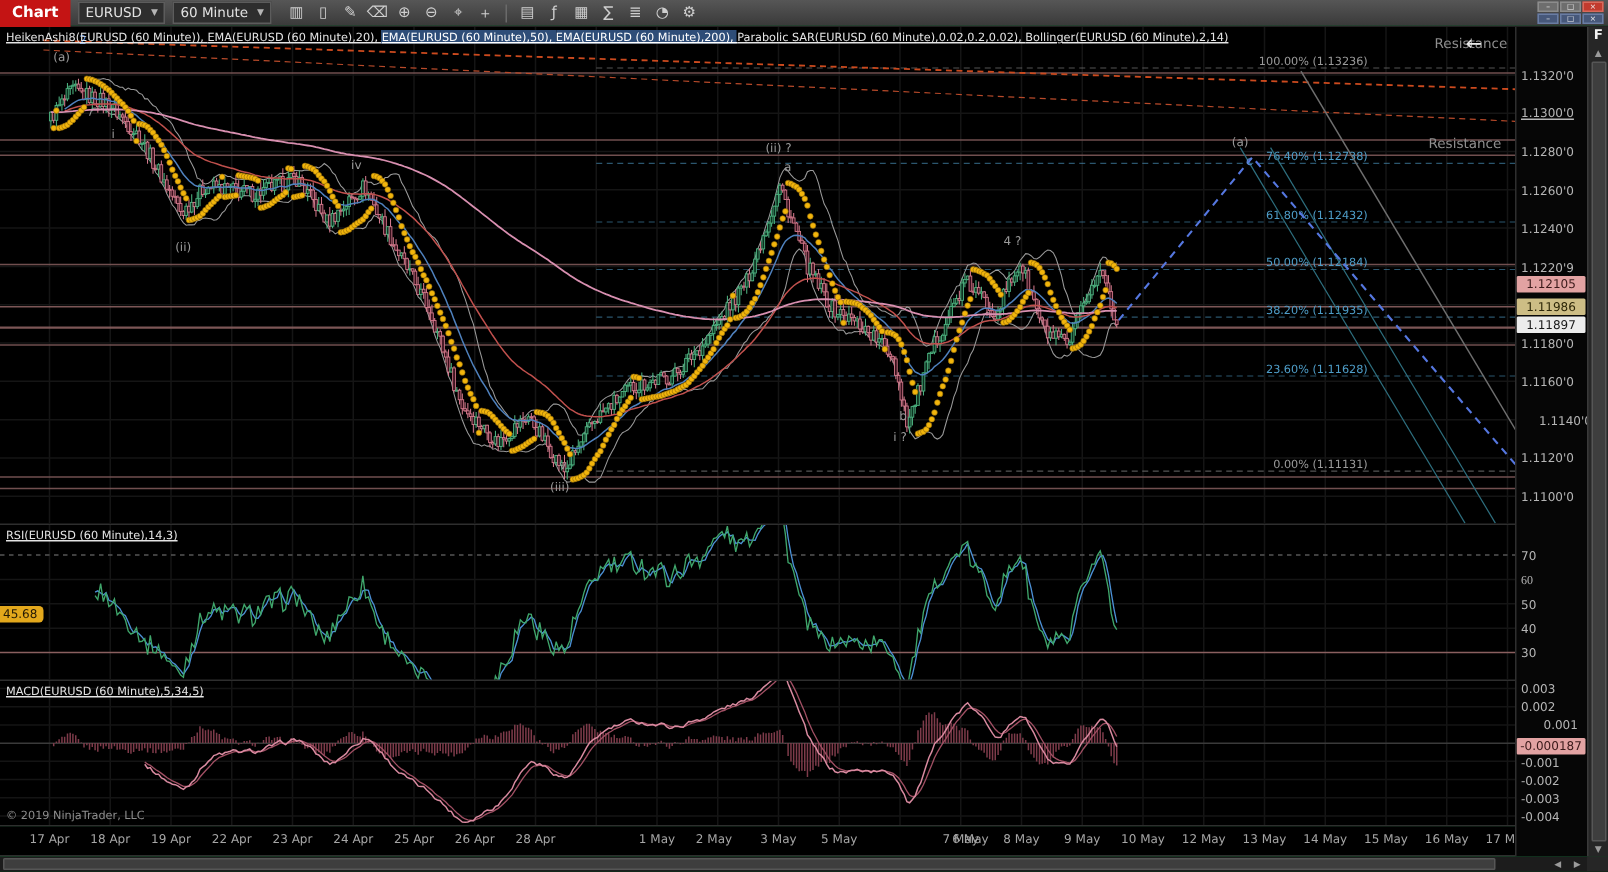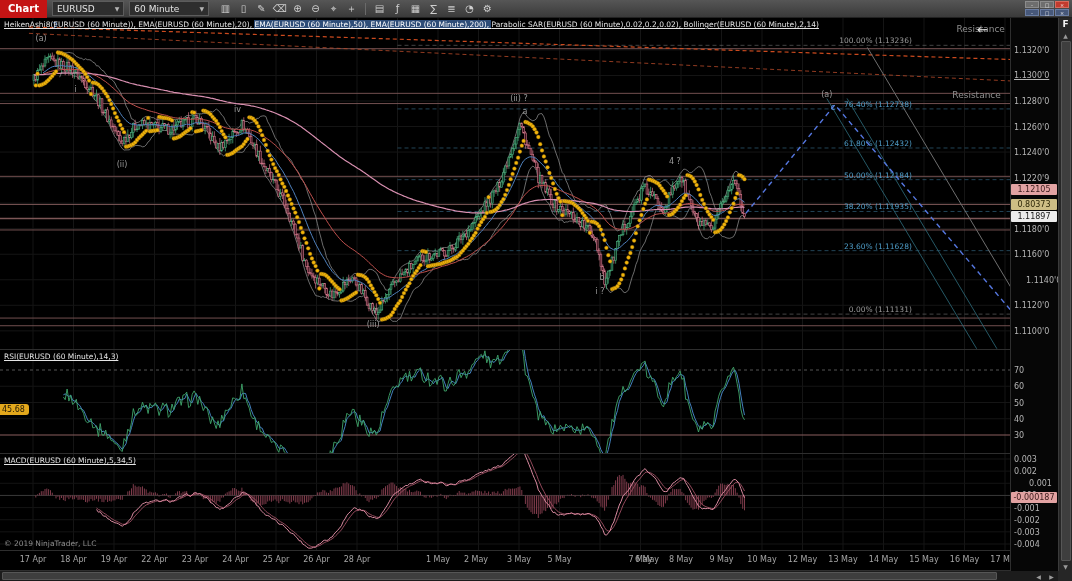--- a/index.html
+++ b/index.html
@@ -2,21 +2,21 @@
 <html><head>
 <meta charset="utf-8">
 <style>
   *{box-sizing:border-box;margin:0;padding:0}
   html,body{width:1072px;height:581px;overflow:hidden}
   body{background:#1f1f1f;font-family:"DejaVu Sans","Liberation Sans",sans-serif}
   svg text{font-family:"DejaVu Sans","Liberation Sans",sans-serif}
   .window{width:1072px;height:581px;display:flex;flex-direction:column;background:#15803d}
   .toolbar{height:18px;flex:0 0 18px;background:linear-gradient(#565656,#3a3a3a);display:flex;align-items:center;border-bottom:1px solid #222}
   .chart-tab{background:#c41414;color:#fff;font-size:10px;line-height:18px;padding:0 8px;font-weight:bold;cursor:default}
-  .combo{background:#2e2e2e;border:1px solid #5c5c5c;color:#e2e2e2;font-size:9px;height:15px;display:flex;align-items:center;padding:0 4px;margin-left:5px;gap:20px;cursor:default}
+  .combo{background:#2e2e2e;border:1px solid #5c5c5c;color:#e2e2e2;font-size:9px;height:15px;display:flex;align-items:center;padding:0 4px;margin-left:5px;gap:6px;cursor:default}
   .combo .arr{font-size:6px;color:#b5b5b5}
   .tools{display:flex;align-items:center;margin-left:8px;gap:1px}
   .tbtn{width:17px;height:15px;display:flex;align-items:center;justify-content:center;color:#cfcfcf;font-size:10px;border:1px solid transparent;cursor:default}
   .tsep{width:1px;height:12px;background:#6a6a6a;margin:0 4px}
   .win-area{margin-left:auto;display:flex;flex-direction:column;gap:1px;padding:1px 3px 1px 0}
   .win-row{display:flex;gap:1px;justify-content:flex-end}
   .wbtn{width:14px;height:7px;font-size:5px;line-height:6px;text-align:center;color:#eee;background:#6e6e6e;border:1px solid #8c8c8c;cursor:default}
   .wbtn.red{background:#c23b2e;border-color:#d86a5c}
   .wbtn.blue{background:#47587a;border-color:#6a7da3}
   .content{flex:1;display:flex;overflow:hidden}
@@ -1870,34 +1870,34 @@
           <div class="ptick" style="top: 79px;">1.1280'0</div>
           <div class="ptick" style="top: 104.538px;">1.1260'0</div>
           <div class="ptick" style="top: 130.077px;">1.1240'0</div>
           <div class="ptick" style="top: 155.615px;">1.1220'9</div>
           <div class="ptick" style="top: 206.692px;">1.1180'0</div>
           <div class="ptick" style="top: 232.231px;">1.1160'0</div>
           <div class="ptick" style="top: 257.769px; margin-left: 12px;">1.1140'0</div>
           <div class="ptick" style="top: 283.308px;">1.1120'0</div>
           <div class="ptick" style="top: 308.846px;">1.1100'0</div>
           <div class="ptick" style="top: 348px;">70</div>
-          <div class="ptick" style="top: 364.25px;">60</div>
+          <div class="ptick" style="top: 364.25px; font-family: Liberation Serif, serif;">60</div>
           <div class="ptick" style="top: 380.5px;">50</div>
           <div class="ptick" style="top: 396.75px;">40</div>
           <div class="ptick" style="top: 413px;">30</div>
           <div class="ptick" style="top: 437px;">0.003</div>
           <div class="ptick" style="top: 449.143px;">0.002</div>
           <div class="ptick" style="top: 461.286px; margin-left: 15px;">0.001</div>
           <div class="ptick" style="top: 473.429px;">0.000</div>
           <div class="ptick" style="top: 485.571px;">-0.001</div>
           <div class="ptick" style="top: 497.714px;">-0.002</div>
           <div class="ptick" style="top: 509.857px;">-0.003</div>
           <div class="ptick" style="top: 522px;">-0.004</div>
           <div class="pbadge" style="top: 166.246px; background: rgb(226, 162, 162); color: rgb(58, 26, 26);">1.12105</div>
-          <div class="pbadge" style="top: 181.442px; background: rgb(205, 189, 133); color: rgb(46, 39, 8);">0.80373</div>
+          <div class="pbadge" style="top: 181.442px; background: rgb(205, 189, 133); color: rgb(46, 39, 8);">1.11986</div>
           <div class="pbadge" style="top: 192.806px; background: rgb(236, 236, 236); color: rgb(26, 26, 26);">1.11897</div>
         </div>
       <div class="vscroll">
         <div class="fixed-label">F</div>
         <div class="sarrow">▲</div>
         <div class="vthumb"></div>
         <div class="sarrow">▼</div>
       </div>
     </div>
   </div>

